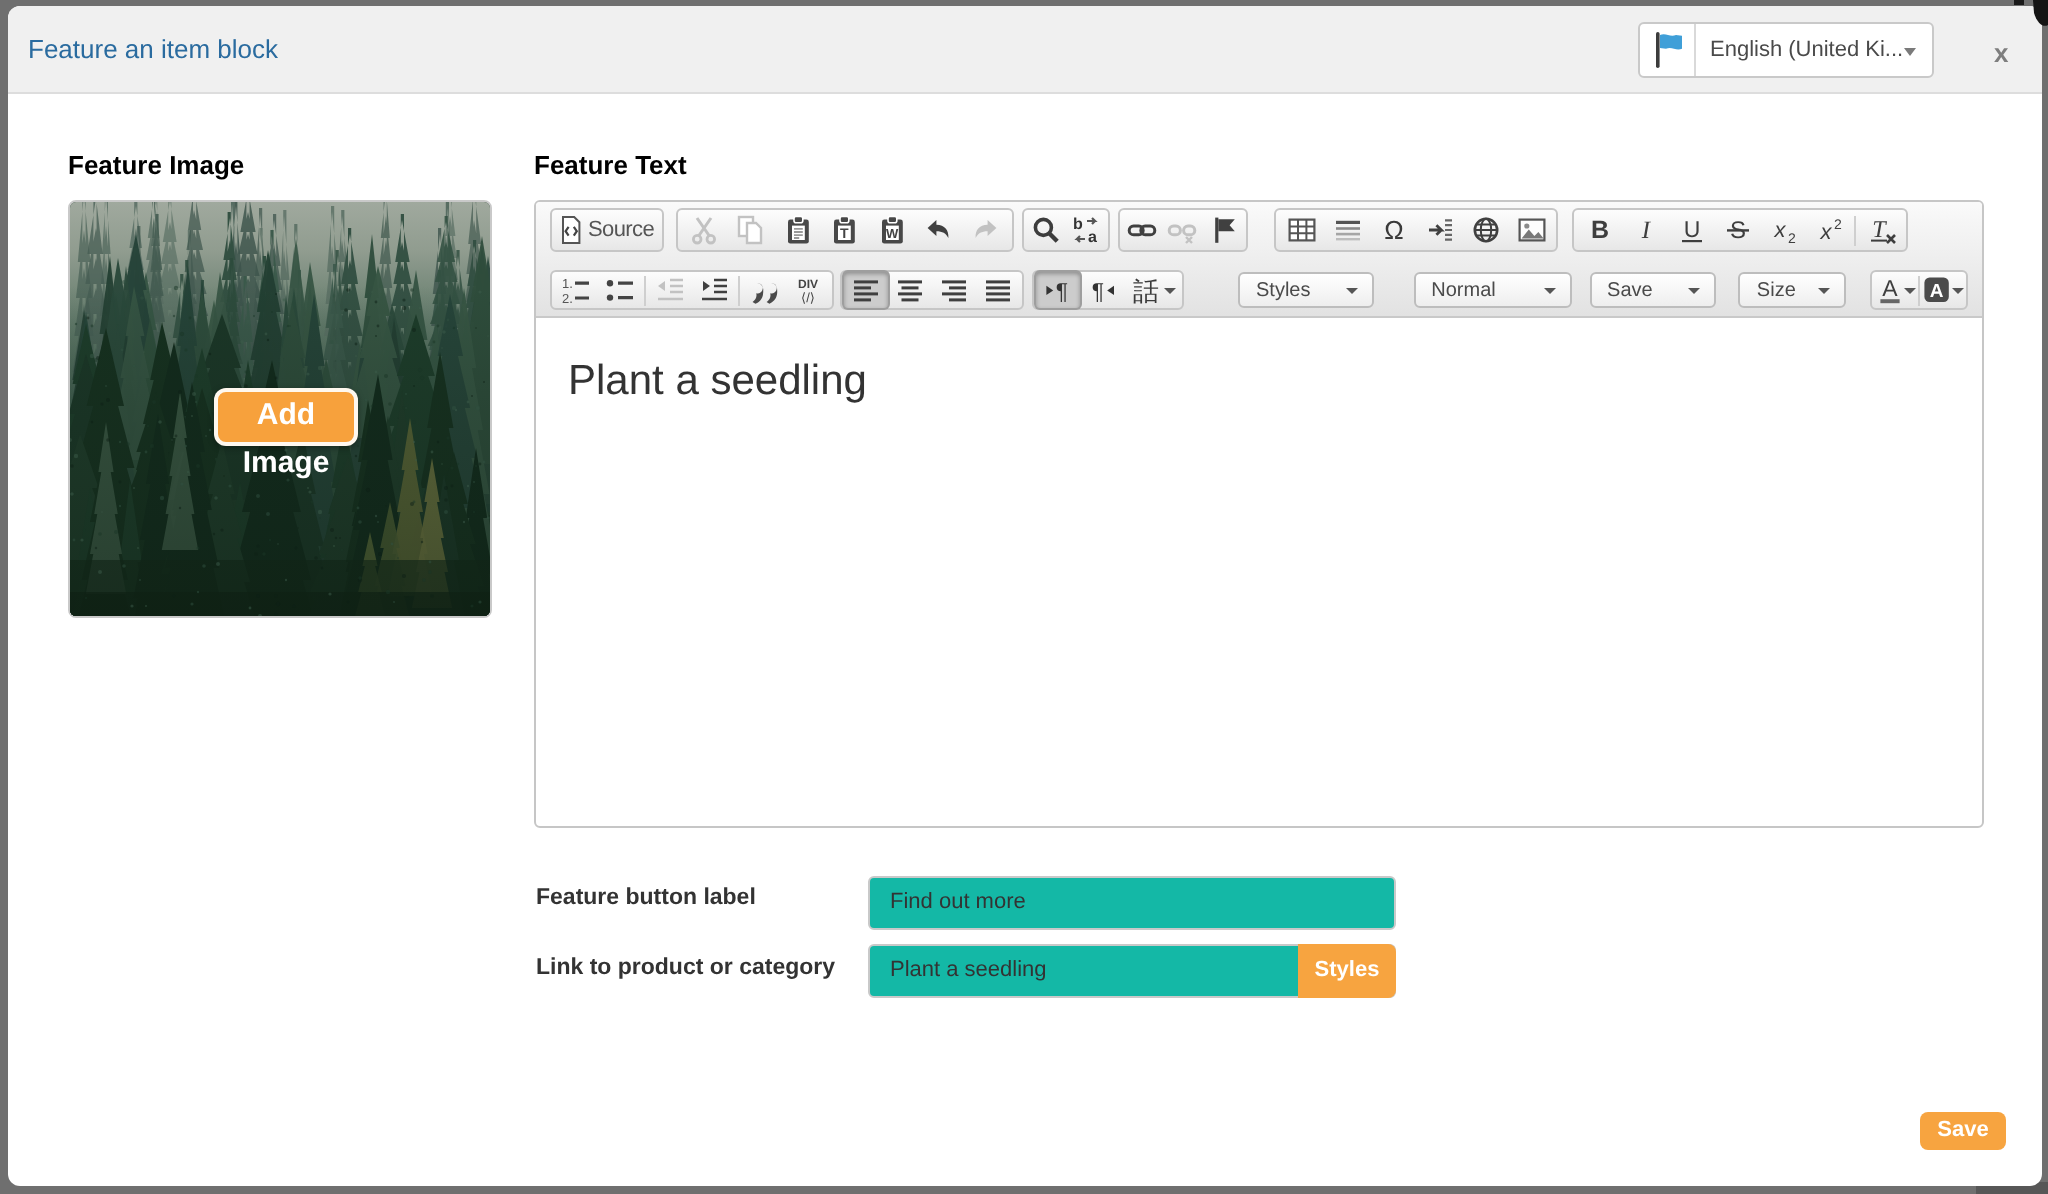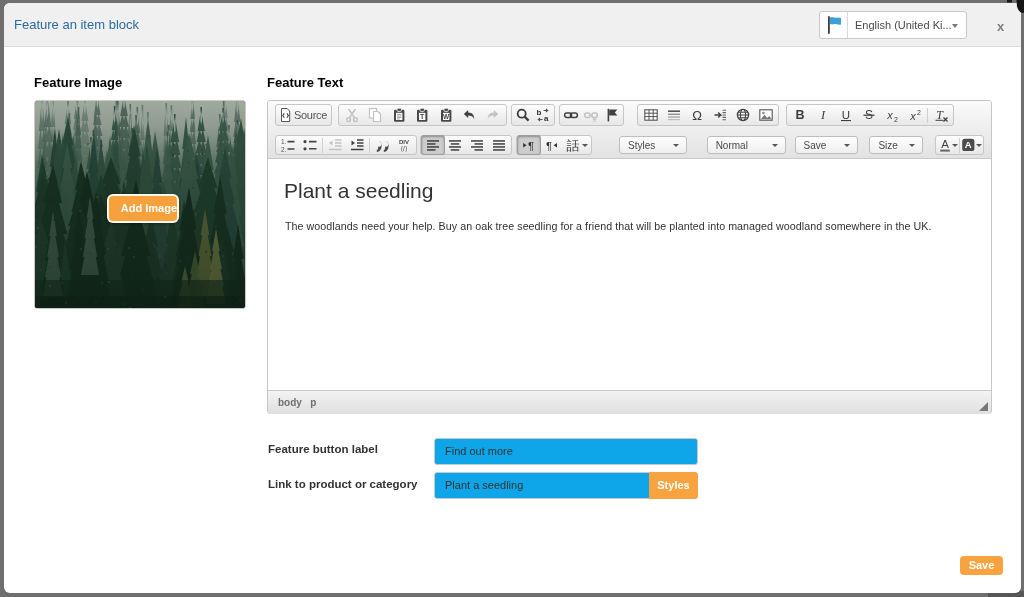--- a/index.html
+++ b/index.html
@@ -9,41 +9,41 @@
 .modal{position:absolute;left:4px;top:3px;width:1017px;height:590px;background:#fff;border-radius:6px}
 .hdr{position:absolute;left:4px;top:3px;width:1017px;height:44px;background:#f0f0f0;border-bottom:1px solid #ddd;border-radius:6px 6px 0 0}
 .title{position:absolute;left:14px;top:17px;font-size:13px;color:#2a6b9f}
 .langbox{position:absolute;left:819px;top:11px;width:148px;height:28px;background:#fff;border:1px solid #c9c9c9;border-radius:3px}
 .langflag{position:absolute;left:0;top:0;width:28px;height:26px;border-right:1px solid #d9d9d9}
 .langtxt{position:absolute;left:35px;top:7px;font-size:11px;color:#4a4a4a}
 .langcaret{position:absolute;right:8px;top:12px;width:0;height:0;border-left:3.5px solid transparent;border-right:3.5px solid transparent;border-top:4.5px solid #7a7a7a}
 .closex{position:absolute;left:997px;top:19px;font-size:13px;font-weight:bold;color:#7e7e7e}
 .seclbl{position:absolute;font-size:13px;font-weight:bold;color:#000000}
 .imgbox{position:absolute;left:34px;top:100px;width:212px;height:209px;border:1px solid #c9c9c9;border-radius:4px;overflow:hidden;background:#2c4536}
-.addimg{position:absolute;left:107px;top:194px;width:72px;height:29px;background:#f7a13c;border:2px solid rgba(255,255,255,.92);border-radius:6px;color:#fff;font-size:11px;font-weight:bold;text-align:right;line-height:24px;box-shadow:0 1px 3px rgba(0,0,0,.35)}
+.addimg{position:absolute;left:107px;top:194px;width:72px;height:29px;background:#f7a13c;border:2px solid rgba(255,255,255,.92);border-radius:6px;color:#fff;font-size:15px;font-weight:bold;text-align:center;line-height:24px;box-shadow:0 1px 3px rgba(0,0,0,.35)}
 .editor{position:absolute;left:267px;top:100px;width:725px;height:314px;border:1px solid #c6c6c6;border-radius:3px;background:#fff}
 .toolbar{position:absolute;left:0;top:0;width:723px;height:58px;background:linear-gradient(#fafafa,#e2e2e2);border-bottom:1px solid #c9c9c9;border-radius:2px 2px 0 0;padding:3px 7px}
 .trow{display:flex;align-items:flex-start;height:26px}
 .trow2{display:flex;align-items:center;height:22px;margin-top:4px}
 .tgrp{display:flex;align-items:center;height:22px;border:1px solid #c6c6c6;border-radius:3px;background:linear-gradient(#fdfdfd,#e7e7e7);padding:0 1px}
 .trow2 .tgrp{height:20px}
 .tbtn{width:23.5px;height:20px;display:flex;align-items:center;justify-content:center}
 .trow2 .tbtn{width:22px;height:18px}
 .tbtn.pressed{background:#ccc;border-radius:2px;box-shadow:inset 0 1px 2px rgba(0,0,0,.3),0 0 0 1px #9e9e9e}
 .tsep{width:1px;height:15px;background:#cfcfcf;margin:0 1px}
 .srcbtn{display:flex;align-items:center;height:22px;border:1px solid #c6c6c6;border-radius:3px;background:linear-gradient(#fdfdfd,#e7e7e7);padding:0 4px 0 4px;gap:3px;font-size:11px;color:#555;letter-spacing:-0.3px}
 .ddl{display:flex;align-items:center;justify-content:space-between;height:18px;border:1px solid #bdbdbd;border-radius:3px;background:linear-gradient(#fff,#eee);padding:0 7px 0 8px;font-size:10px;color:#4a4a4a}
 .caret{width:0;height:0;border-left:3px solid transparent;border-right:3px solid transparent;border-top:3.5px solid #555}
 .content{position:absolute;left:0;top:59px;width:723px;height:230px;background:#fff;overflow:hidden}
 .h1{position:absolute;left:16px;top:20px;font-size:21px;line-height:21px;color:#333}
 .para{position:absolute;left:17px;top:61.3px;font-size:10.7px;line-height:10.7px;color:#333;white-space:nowrap;letter-spacing:0.05px}
 .pathbar{position:absolute;left:0;top:289px;width:723px;height:24px;background:linear-gradient(#f3f3f3,#dfdfdf);border-top:1px solid #c9c9c9;font-size:10px;font-weight:bold;color:#6f6f6f;line-height:23px;padding-left:10px;border-radius:0 0 2px 2px}
 .resizer{position:absolute;right:3px;bottom:3px;width:0;height:0;border-left:9px solid transparent;border-bottom:9px solid #777}
 .flbl{position:absolute;font-size:11.5px;font-weight:bold;color:#333}
-.finput{position:absolute;left:434px;width:264px;height:27px;background:#0ea5e9;border:1px solid #c9c9c9;border-radius:3px;font-size:11px;color:#333;line-height:25px;padding-left:10px}
+.finput{position:absolute;left:434px;width:264px;height:27px;background:#14b8a6;border:1px solid #c9c9c9;border-radius:3px;font-size:11px;color:#333;line-height:25px;padding-left:10px}
 .selbtn{position:absolute;left:649px;top:472px;width:49px;height:27px;background:#f7a440;border-radius:0 4px 4px 0;color:#fff;font-size:11px;font-weight:bold;text-align:center;line-height:27px}
 .savebtn{position:absolute;left:960px;top:556px;width:43px;height:19px;background:#f7a440;border-radius:4px;color:#fff;font-size:11px;font-weight:bold;text-align:center;line-height:19px}
 svg.icon{display:block}
 </style>
 </head>
 <body>
 <div class="modal"></div>
 <div class="abs" style="left:988px;top:591px;width:36px;height:6px;background:#575757;z-index:-1"></div>
 <div class="hdr"></div>
 <div class="title">Feature an item block</div>
@@ -800,22 +800,20 @@
               <rect x="1.2" y="1.8" width="12.2" height="12.2" rx="2.6" fill="#4b4b4b"></rect>
               <text x="7.3" y="11.3" font-size="9.5" font-weight="bold" text-anchor="middle" fill="#fff">A</text>
             </svg>
             <div class="caret" style="border-top-width:3.5px;border-left-width:3px;border-right-width:3px"></div>
           </div>
         </div>
       </div>
   </div>
   <div class="content">
     <div class="h1">Plant a seedling</div>
-    <div class="para">The woodlands need your help. Buy an oak tree seedling for a friend that will be planted into managed woodland somewhere in the UK.</div>
   </div>
-  <div class="pathbar">body&nbsp;&nbsp;&nbsp;p<div class="resizer"></div></div>
 </div>
 <div class="flbl" style="left:268px;top:443px">Feature button label</div>
 <div class="finput" style="top:438px">Find out more</div>
 <div class="flbl" style="left:268px;top:478px">Link to product or category</div>
 <div class="finput" style="top:472px">Plant a seedling</div>
 <div class="selbtn">Styles</div>
 <div class="savebtn">Save</div>
 
 </body></html>

